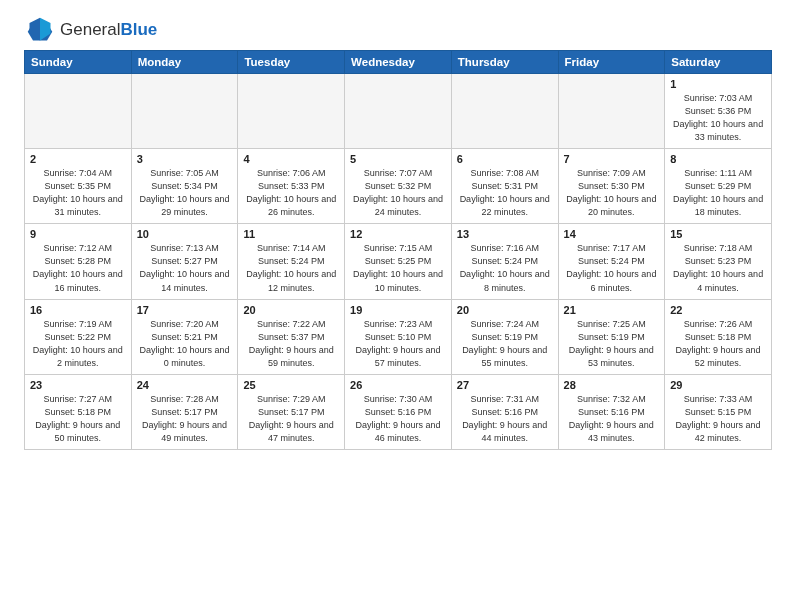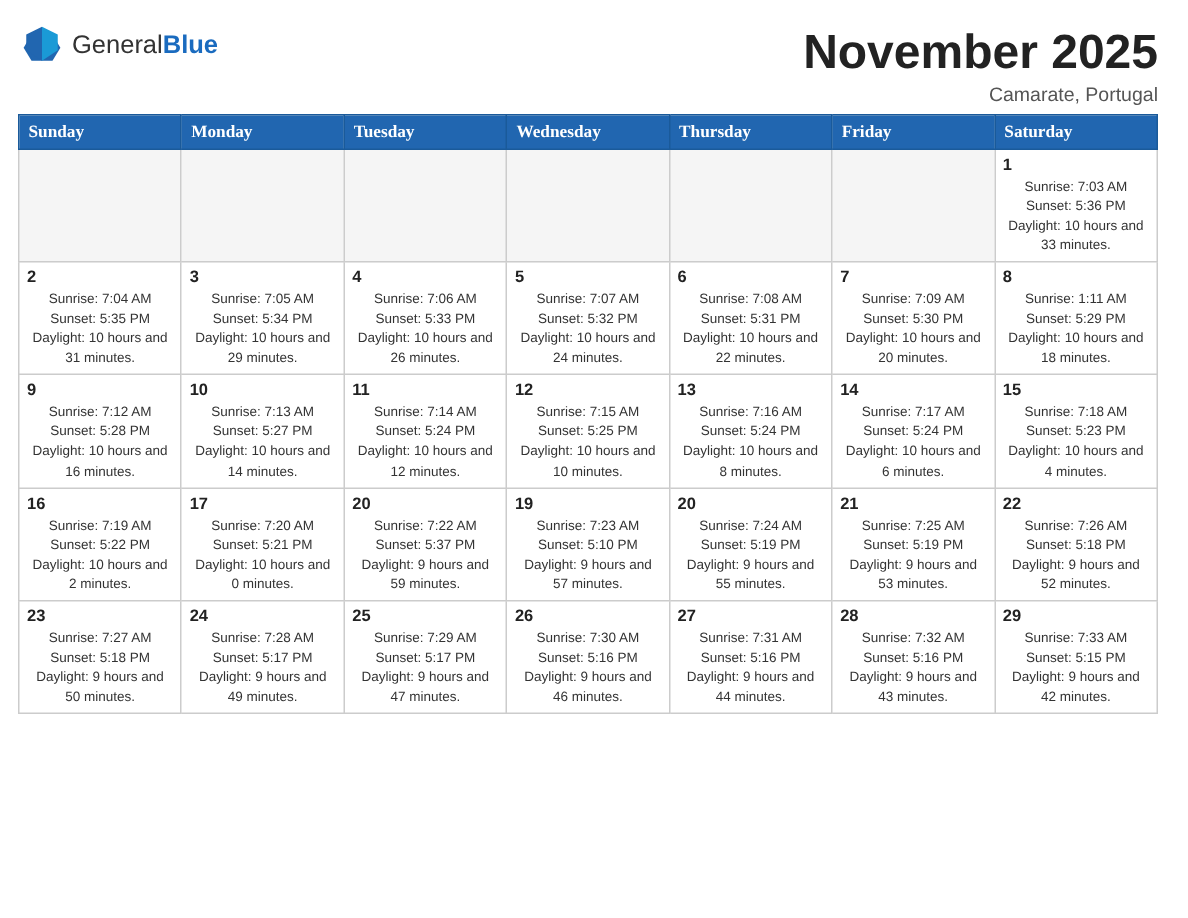--- a/index.html
+++ b/index.html
@@ -6,21 +6,21 @@
     body {
       font-family: Arial, sans-serif;
       background: #fff;
       width: 792px;
       min-height: 612px;
     }
     .page {
       width: 792px;
       min-height: 612px;
       background: #fff;
-      padding: 16px 20px 16px 12px;
+      padding: 16px 20px 16px 24px;
     }
     .header {
       display: flex;
       justify-content: space-between;
       align-items: flex-start;
       margin-bottom: 6px;
     }
     .logo {
       display: flex;
       align-items: center;
@@ -49,21 +49,20 @@
       border: 1px solid #ccc;
     }
     .calendar th {
       background: #2166b0;
       color: #fff;
       font-size: 11.5px;
       font-weight: 700;
       padding: 5px 6px;
       text-align: left;
       border: 1px solid #1a5a9a;
-      font-family: Liberation Serif, serif;
     }
     .calendar td {
       vertical-align: top;
       border: 1px solid #ccc;
       width: 14.28%;
       min-height: 72px;
       padding: 4px 5px;
       font-size: 9.5px;
       color: #333;
       background: #fff;
@@ -97,24 +96,20 @@
 
       <svg class="logo-icon" viewBox="0 0 36 32" xmlns="http://www.w3.org/2000/svg">
         <polygon points="10,8 26,8 32,18 26,28 10,28 4,18" fill="#2166b0"></polygon>
         <polygon points="18,2 30,8 30,20 18,28" fill="#1a9ad6"></polygon>
         <polygon points="6,8 18,2 18,28 6,20" fill="#2166b0"></polygon>
       </svg>
       <div>
         <div style="font-size:17px;font-weight:400;color:#333;line-height:1.15;">General<span style="color:#1a6bbf;font-weight:700;">Blue</span></div>
       </div>
     </div>
-    <div class="title-block">
-      <div class="calendar-title">November 2025</div>
-      <div class="calendar-subtitle">Camarate, Portugal</div>
-    </div>
   </div>
 
   <table class="calendar">
     <thead>
       <tr>
         <th>Sunday</th>
         <th>Monday</th>
         <th>Tuesday</th>
         <th>Wednesday</th>
         <th>Thursday</th>

